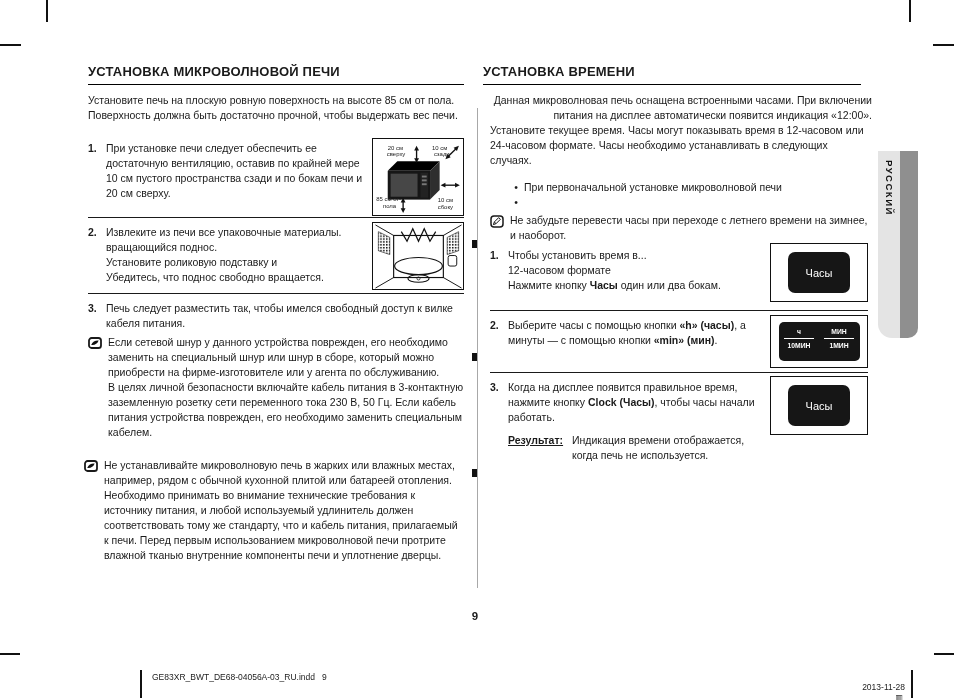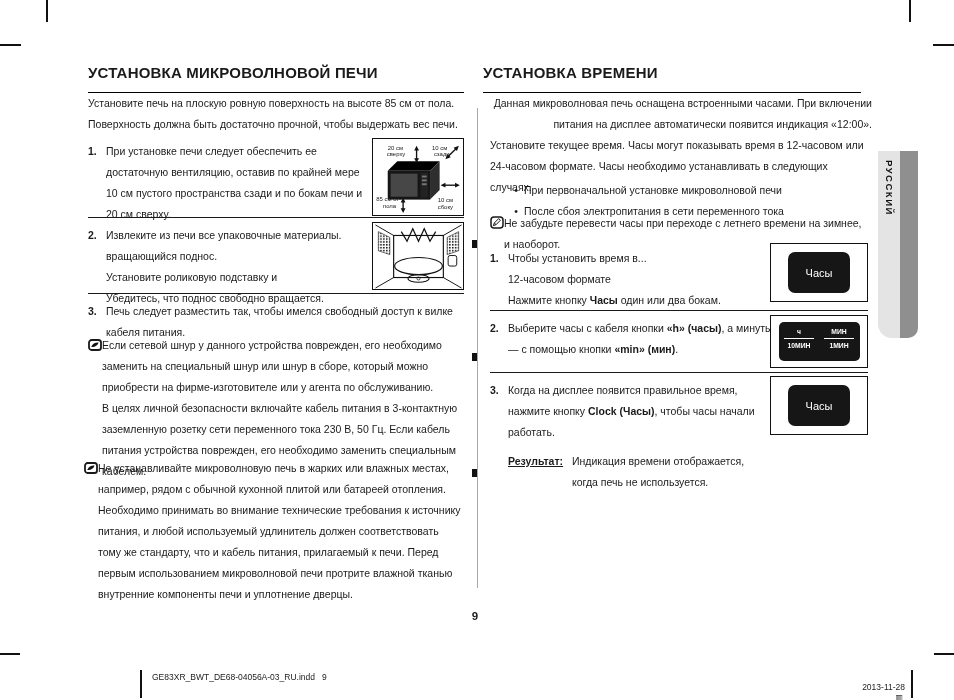--- a/index.html
+++ b/index.html
@@ -2,40 +2,40 @@
 <html><head>
 <meta charset="utf-8">
 <style>
   html,body{margin:0;padding:0;background:#fff;}
   .page{position:relative;width:954px;height:700px;background:#fff;overflow:hidden;
         font-family:"Liberation Sans","DejaVu Sans",sans-serif;color:#1a1a1a;}
   .abs{position:absolute;}
   
   .crop{position:absolute;background:#111;}
   
-  .section-title{font-size:15px;font-weight:700;letter-spacing:.2px;
-       border-bottom:1.7px solid #000;padding-bottom:11px;margin:0;}
-  .body-text{font-size:10.5px;line-height:21px;}
+  .section-title{font-size:13px;font-weight:700;letter-spacing:.2px;
+       border-bottom:1.7px solid #000;padding-bottom:5px;margin:0;}
+  .body-text{font-size:10.5px;line-height:15px;}
   .num-item{display:flex;}
   .num{width:18px;font-weight:700;flex:0 0 18px;}
   .bold{font-weight:700;}
   .sep{position:absolute;height:1.3px;background:#1a1a1a;}
   
   .frame{position:absolute;border:1.6px solid #111;background:#fff;box-sizing:border-box;
          display:flex;align-items:center;justify-content:center;}
   .btn-black{background:#161616;color:#fff;border-radius:7px;display:flex;
          align-items:center;justify-content:center;font-size:11px;}
   .hm-pad{background:#161616;border-radius:5px;display:flex;justify-content:center;
          gap:10px;padding:4px 7px;box-sizing:border-box;}
   .hm-col{display:flex;flex-direction:column;align-items:center;color:#fff;
          font-size:6.8px;font-weight:700;line-height:8px;}
   .hm-head{border-bottom:1px solid #fff;padding:2px 2px 2px 2px;margin-bottom:3px;
          min-width:26px;text-align:center;}
   
-  .note{display:flex;}
+  .note{display:flex;gap:6px;}
   .note-icon{flex:0 0 14px;padding-top:2px;}
   
   .bullet{display:flex;}
   .bullet .dot{width:16px;text-align:center;flex:0 0 16px;}
   
   .lang-tab{position:absolute;left:878px;top:151px;width:40px;height:187px;
         border-radius:0 0 10px 14px;overflow:hidden;display:flex;}
   .lang-tab .light{width:22px;background:#e4e4e4;display:flex;justify-content:center;}
   .lang-tab .dark{width:18px;background:#8f8f8f;}
   .lang-label{writing-mode:vertical-rl;text-orientation:mixed;font-size:9.5px;
@@ -186,21 +186,20 @@
     <span style="display:block;">Установите текущее время. Часы могут показывать время в 12-часовом или 24-часовом формате. Часы необходимо устанавливать в следующих случаях.</span>
   </div>
 
   <div class="abs body-text" style="left:508px;top:180px;width:360px;">
     <div class="bullet">
       <span class="dot">•</span>
       <span>При первоначальной установке микроволновой печи</span>
     </div>
     <div class="bullet">
       <span class="dot">•</span>
-      <span>После сбоя электропитания в сети переменного тока</span>
     </div>
   </div>
 
   <div class="abs body-text note" style="left:490px;top:213px;width:378px;">
     <span class="note-icon">
       <svg width="14" height="13" viewBox="0 0 14 13">
         <rect x="1" y="1" width="12" height="11" rx="3" fill="#fff" stroke="#1a1a1a" stroke-width="1.5"></rect>
         <path d="M3.4 9.6 L4.4 6.9 L8.7 2.6 L10.4 4.3 L6.1 8.6 Z" fill="none" stroke="#111" stroke-width="1"></path>
         <line x1="4.4" y1="6.9" x2="6.1" y2="8.6" stroke="#111" stroke-width="0.8"></line>
       </svg>
@@ -223,21 +222,21 @@
     <div class="btn-black" style="width:62px;height:41px;">
       <span>Часы</span>
     </div>
   </div>
 
   <div class="sep" style="left:490px;top:310px;width:378px;"></div>
 
   <div class="abs body-text num-item" style="left:490px;top:318px;width:285px;">
     <span class="num">2.</span>
     <span>
-      <span>Выберите часы с кабеля кнопки </span><span class="bold">«h» (часы)</span><span>, а минуты — с помощью кнопки </span><span class="bold">«min» (мин)</span><span>.</span>
+      <span>Выберите часы с помощью кнопки </span><span class="bold">«h» (часы)</span><span>, а минуты — с помощью кнопки </span><span class="bold">«min» (мин)</span><span>.</span>
     </span>
   </div>
 
   <div class="frame" style="left:770px;top:315px;width:98px;height:53px;">
     <div class="hm-pad" style="width:81px;height:39px;">
       <div class="hm-col">
         <span class="hm-head">ч</span>
         <span>10МИН</span>
       </div>
       <div class="hm-col">

